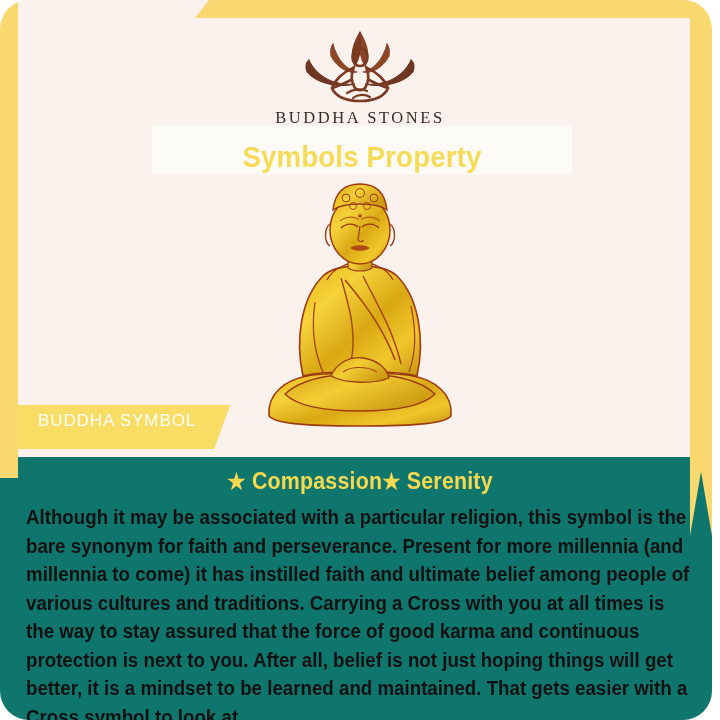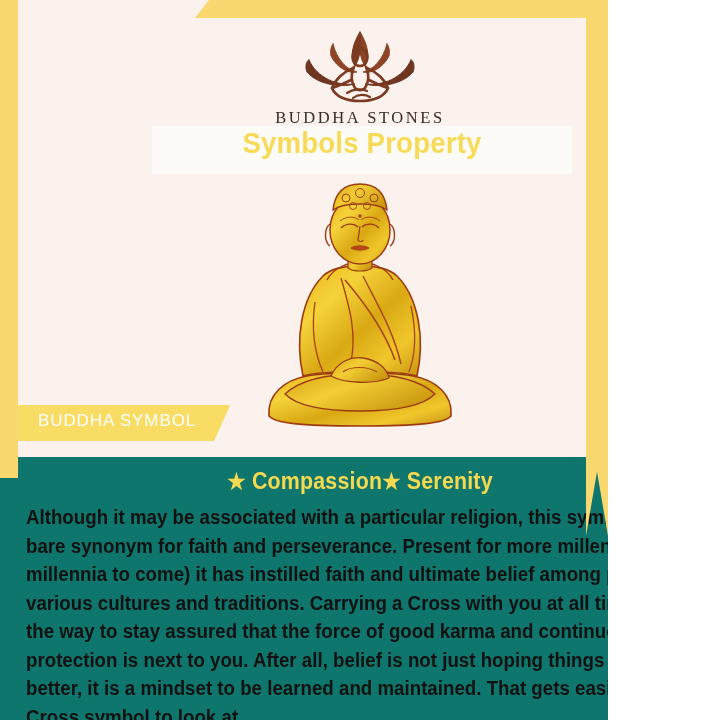--- a/index.html
+++ b/index.html
@@ -9,24 +9,25 @@
   body {
     width: 720px;
     height: 720px;
     font-family: "Liberation Sans", sans-serif;
     background: #ffffff;
     overflow: hidden;
   }
 
   #poster {
     position: relative;
-    width: 608px;
+    width: 712px;
     height: 720px;
     background: #ffffff;
     overflow: hidden;
+    border-radius: 29px;
   }
 
   
   .deco-top-band {
     position: absolute;
     top: 0;
     left: 195px;
     width: 525px;
     height: 18px;
     background: #F9D870;
@@ -97,21 +98,21 @@
   
   .title-band {
     position: absolute;
     top: 126px;
     left: 152px;
     width: 420px;
     height: 48px;
     background: #FDFBF8;
     z-index: 6;
     display: flex;
-    align-items: flex-start;
+    align-items: flex-end;
     justify-content: center;
   }
   .title-text {
     font-family: "Liberation Sans Narrow", "Liberation Sans", sans-serif;
     font-weight: bold;
     font-size: 30px;
     color: #F7DB56;
     letter-spacing: 0.2px;
     transform: scaleX(0.92);
     white-space: nowrap;
@@ -129,21 +130,21 @@
     align-items: flex-end;
     justify-content: center;
   }
 
   
   .badge {
     position: absolute;
     top: 405px;
     left: 18px;
     height: 32px;
-    padding: 0 34px 4px 20px;
+    padding: 0 34px 12px 20px;
     background: #F8DC63;
     color: #ffffff;
     font-size: 17px;
     letter-spacing: 0.9px;
     display: flex;
     align-items: center;
     clip-path: polygon(0 0, 100% 0, calc(100% - 16px) 100%, 0 100%);
     z-index: 7;
     justify-content: flex-end;
   }

